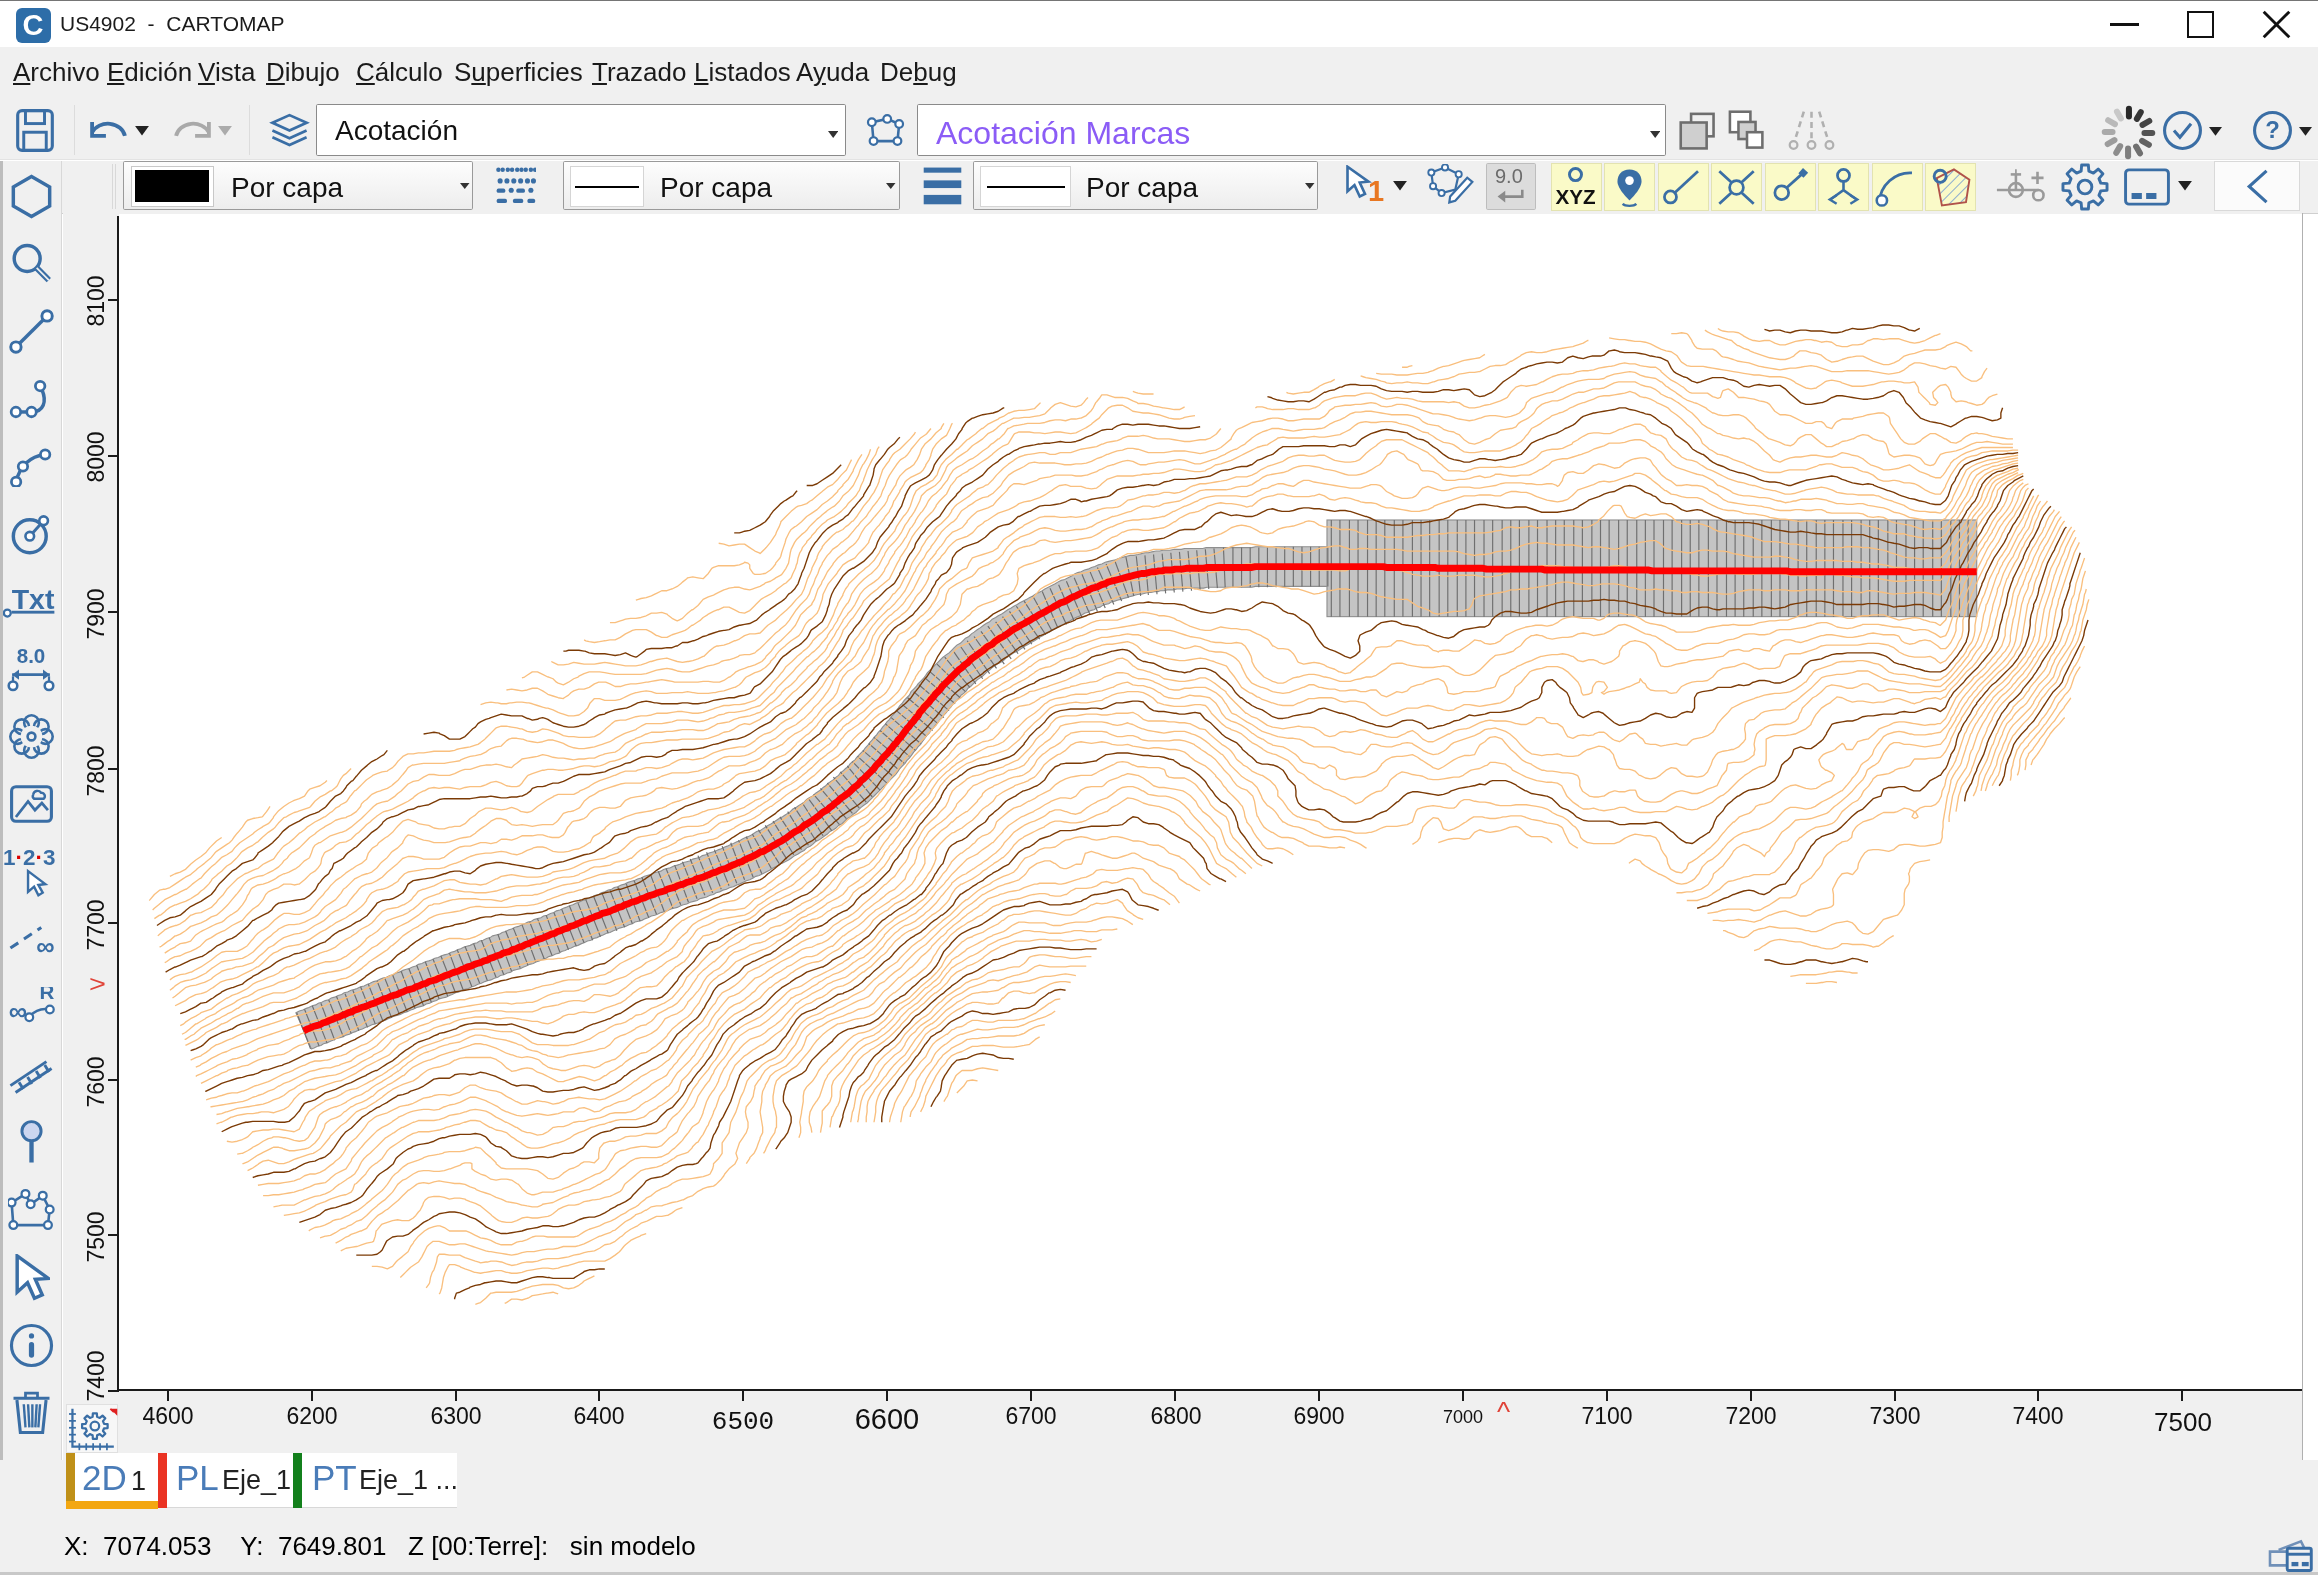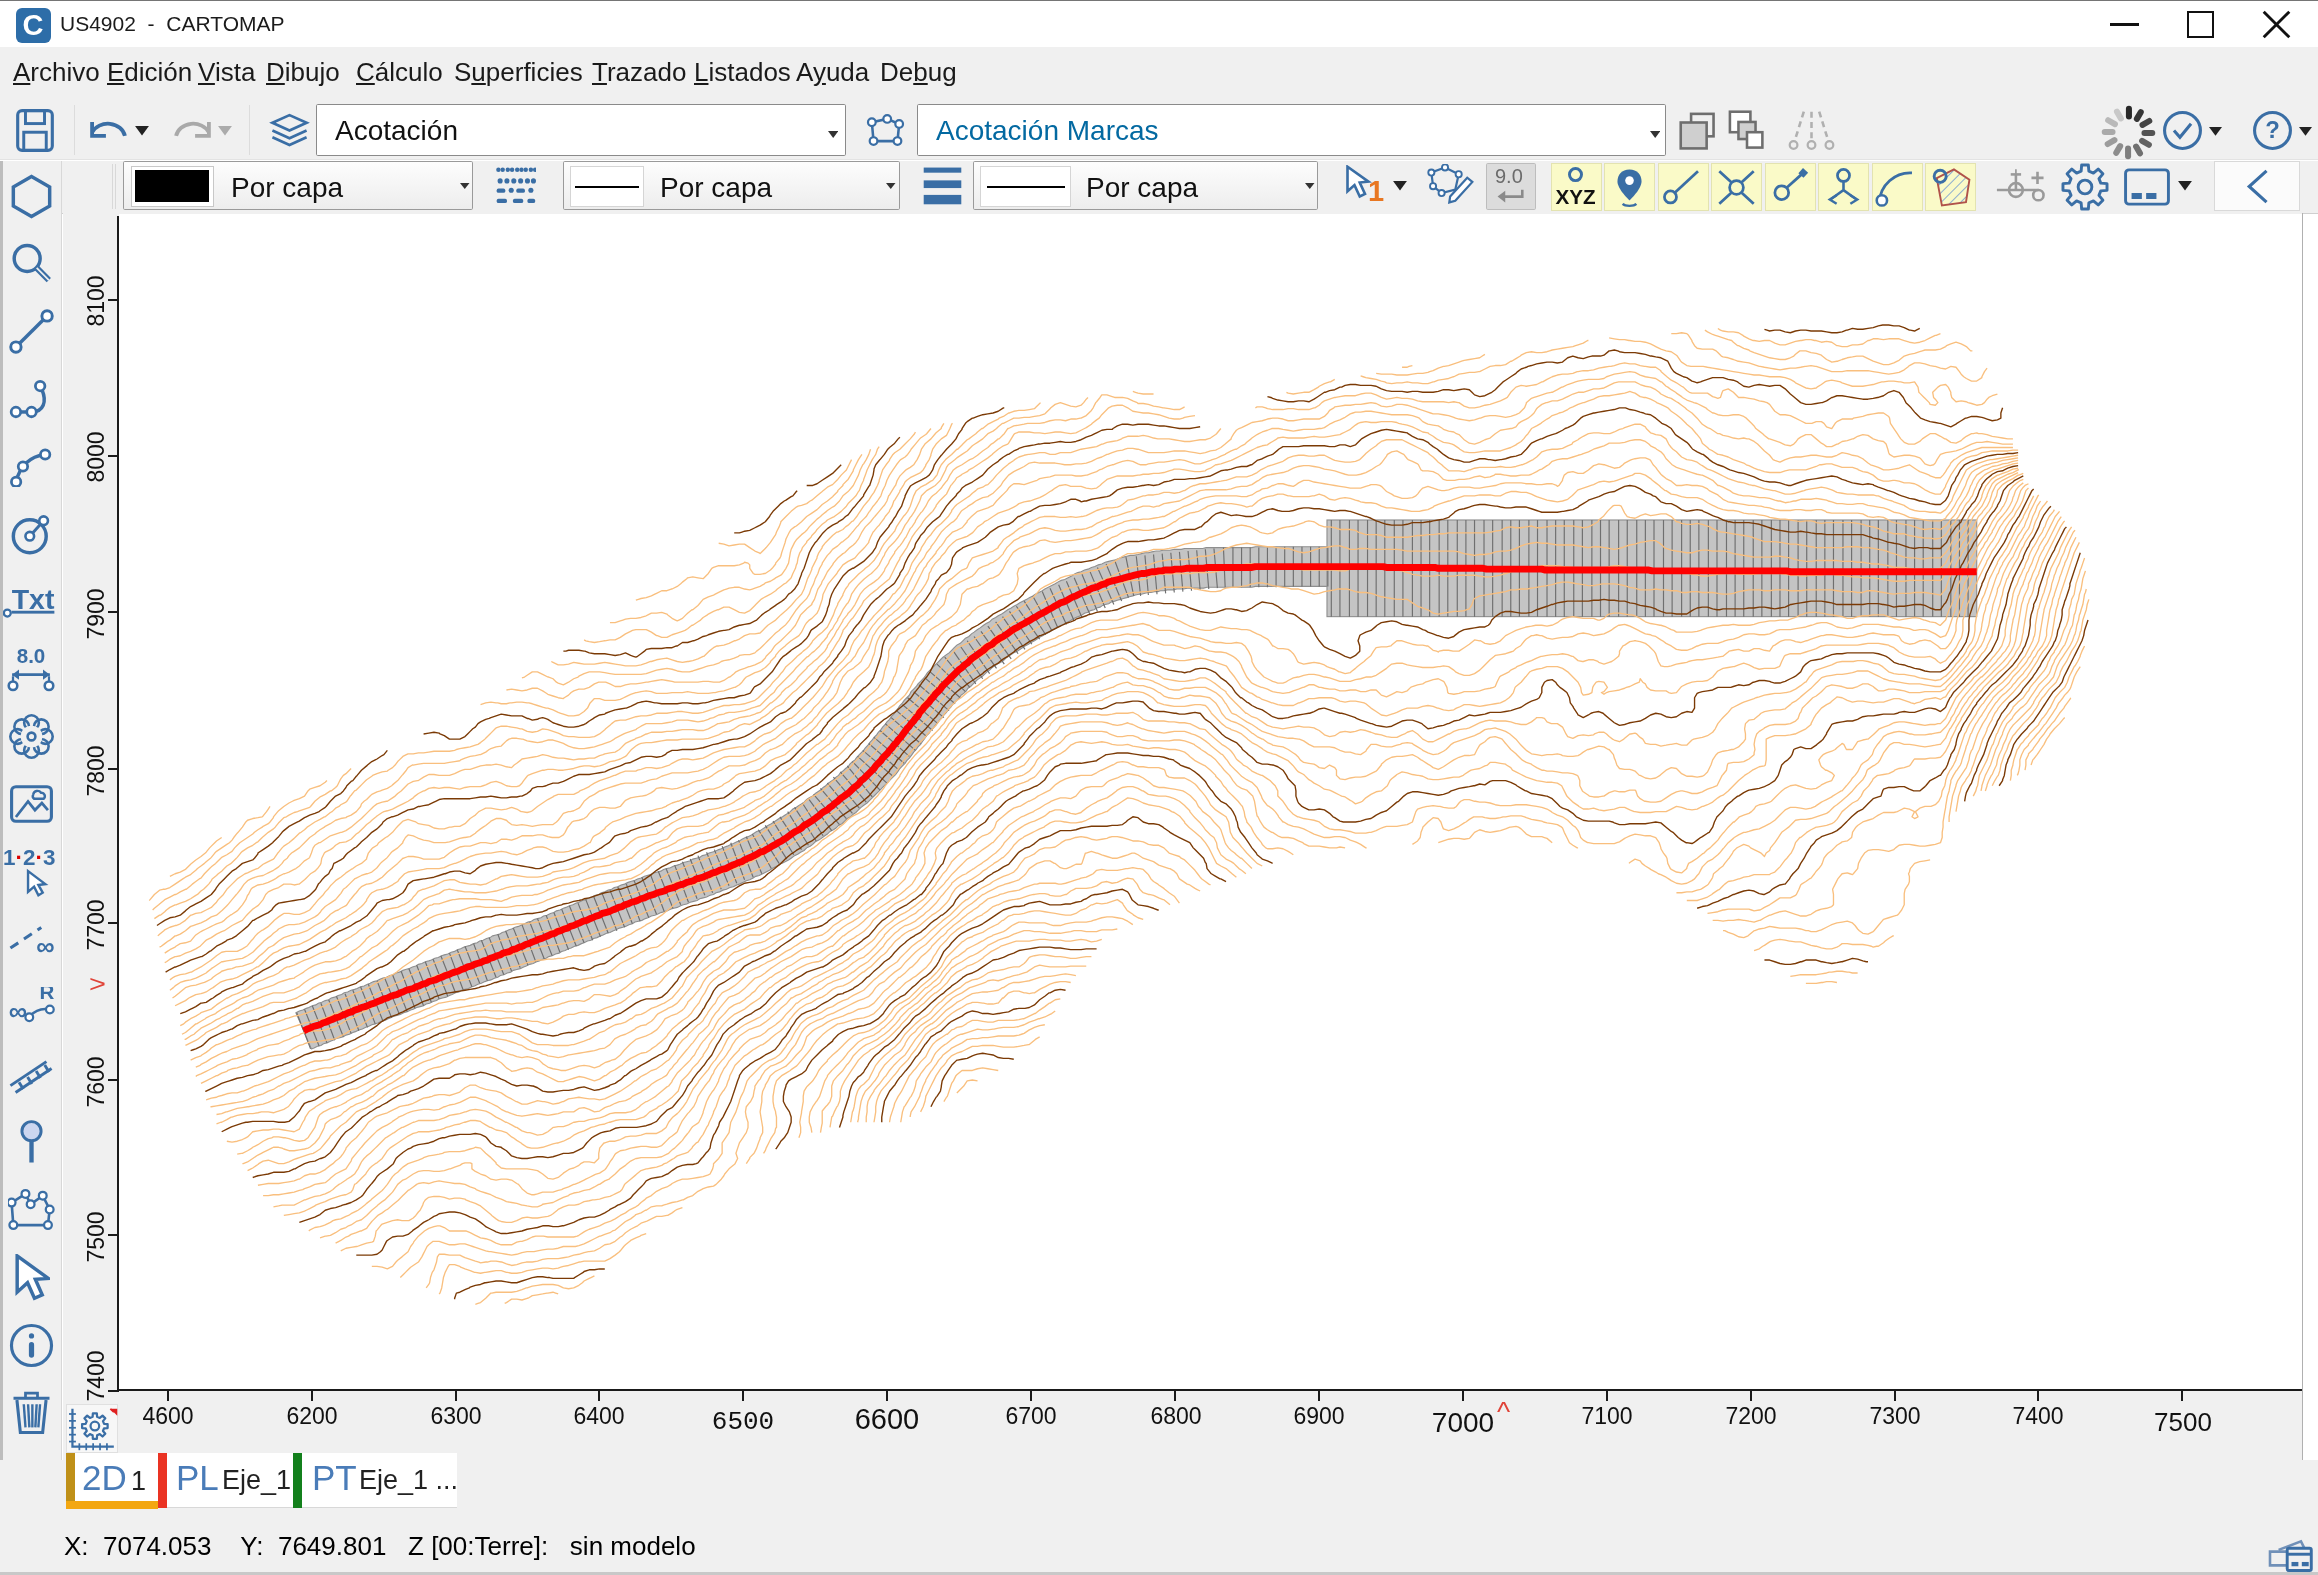--- a/index.html
+++ b/index.html
@@ -62,21 +62,21 @@
   </svg>
 <svg style="left:865px;top:112px" class="abs" width="41" height="36" viewBox="0 0 48 42">
     <path d="M10 34 L8 12 L26 8 L40 14 L38 34 Z" fill="none" stroke="#3a6ea5" stroke-width="3"></path>
 <circle cx="8" cy="12" r="4.5" fill="#fff" stroke="#3a6ea5" stroke-width="2.6"></circle>
     <circle cx="26" cy="8" r="4.5" fill="#fff" stroke="#3a6ea5" stroke-width="2.6"></circle>
 <circle cx="40" cy="14" r="4.5" fill="#fff" stroke="#3a6ea5" stroke-width="2.6"></circle>
     <circle cx="10" cy="34" r="4.5" fill="#fff" stroke="#3a6ea5" stroke-width="2.6"></circle>
 <circle cx="38" cy="34" r="4.5" fill="#fff" stroke="#3a6ea5" stroke-width="2.6"></circle>
   </svg>
 <div class="abs" style="left:917px;top:104px;width:749px;height:52px;background:#fff;border:0.9px solid #8a8a8a;border-radius:1.7px;"></div>
-<div class="abs" style="left:936px;top:115px;font-size:28px;color:#0369a1;">Acotación Marcas</div>
+<div class="abs" style="left:936px;top:115px;font-size:32px;color:#8b5cf6;">Acotación Marcas</div>
 <svg style="left:1650px;top:131px" class="abs" width="10.4" height="7.8" viewBox="0 0 12 9">
     <path d="M0 0 L12 0 L6 8 Z" fill="#333"></path>
   </svg>
 <svg style="left:1679px;top:112px" class="abs" width="38" height="40" viewBox="0 0 44 46">
     <rect x="14" y="2" width="26" height="26" fill="none" stroke="#6e6e6e" stroke-width="3"></rect>
 <rect x="2" y="12" width="30" height="30" fill="#cfcfcf" stroke="#6e6e6e" stroke-width="3"></rect>
   </svg>
 <svg style="left:1728px;top:110px" class="abs" width="38" height="41" viewBox="0 0 44 48">
     <rect x="2" y="2" width="24" height="24" fill="#fff" stroke="#6e6e6e" stroke-width="3"></rect>
 <rect x="12" y="14" width="20" height="20" fill="#cfcfcf" stroke="#6e6e6e" stroke-width="3"></rect>
@@ -437,21 +437,21 @@
 <div class="abs" style="left:691px;top:1407px;width:104px;text-align:center;font-size:26px;color:#111;font-family:Liberation Mono, monospace;">6500</div>
 <div class="abs" style="left:886px;top:1391px;width:1.7px;height:10.4px;background:#1a1a1a;"></div>
 <div class="abs" style="left:835px;top:1403px;width:104px;text-align:center;font-size:29px;color:#111;">6600</div>
 <div class="abs" style="left:1030px;top:1391px;width:1.7px;height:10.4px;background:#1a1a1a;"></div>
 <div class="abs" style="left:979px;top:1403px;width:104px;text-align:center;font-size:23px;color:#111;">6700</div>
 <div class="abs" style="left:1174px;top:1391px;width:1.7px;height:10.4px;background:#1a1a1a;"></div>
 <div class="abs" style="left:1124px;top:1403px;width:104px;text-align:center;font-size:23px;color:#111;">6800</div>
 <div class="abs" style="left:1318px;top:1391px;width:1.7px;height:10.4px;background:#1a1a1a;"></div>
 <div class="abs" style="left:1267px;top:1403px;width:104px;text-align:center;font-size:23px;color:#111;">6900</div>
 <div class="abs" style="left:1462px;top:1391px;width:1.7px;height:10.4px;background:#1a1a1a;"></div>
-<div class="abs" style="left:1411px;top:1407px;width:104px;text-align:center;font-size:28px;color:#111;">7000</div>
+<div class="abs" style="left:1411px;top:1407px;width:104px;text-align:center;font-size:18px;color:#111;">7000</div>
 <div class="abs" style="left:1606px;top:1391px;width:1.7px;height:10.4px;background:#1a1a1a;"></div>
 <div class="abs" style="left:1555px;top:1403px;width:104px;text-align:center;font-size:23px;color:#111;">7100</div>
 <div class="abs" style="left:1750px;top:1391px;width:1.7px;height:10.4px;background:#1a1a1a;"></div>
 <div class="abs" style="left:1699px;top:1403px;width:104px;text-align:center;font-size:23px;color:#111;">7200</div>
 <div class="abs" style="left:1894px;top:1391px;width:1.7px;height:10.4px;background:#1a1a1a;"></div>
 <div class="abs" style="left:1843px;top:1403px;width:104px;text-align:center;font-size:23px;color:#111;">7300</div>
 <div class="abs" style="left:2037px;top:1391px;width:1.7px;height:10.4px;background:#1a1a1a;"></div>
 <div class="abs" style="left:1986px;top:1403px;width:104px;text-align:center;font-size:23px;color:#111;">7400</div>
 <div class="abs" style="left:2181px;top:1391px;width:1.7px;height:10.4px;background:#1a1a1a;"></div>
 <div class="abs" style="left:2131px;top:1407px;width:104px;text-align:center;font-size:26px;color:#111;">7500</div>

